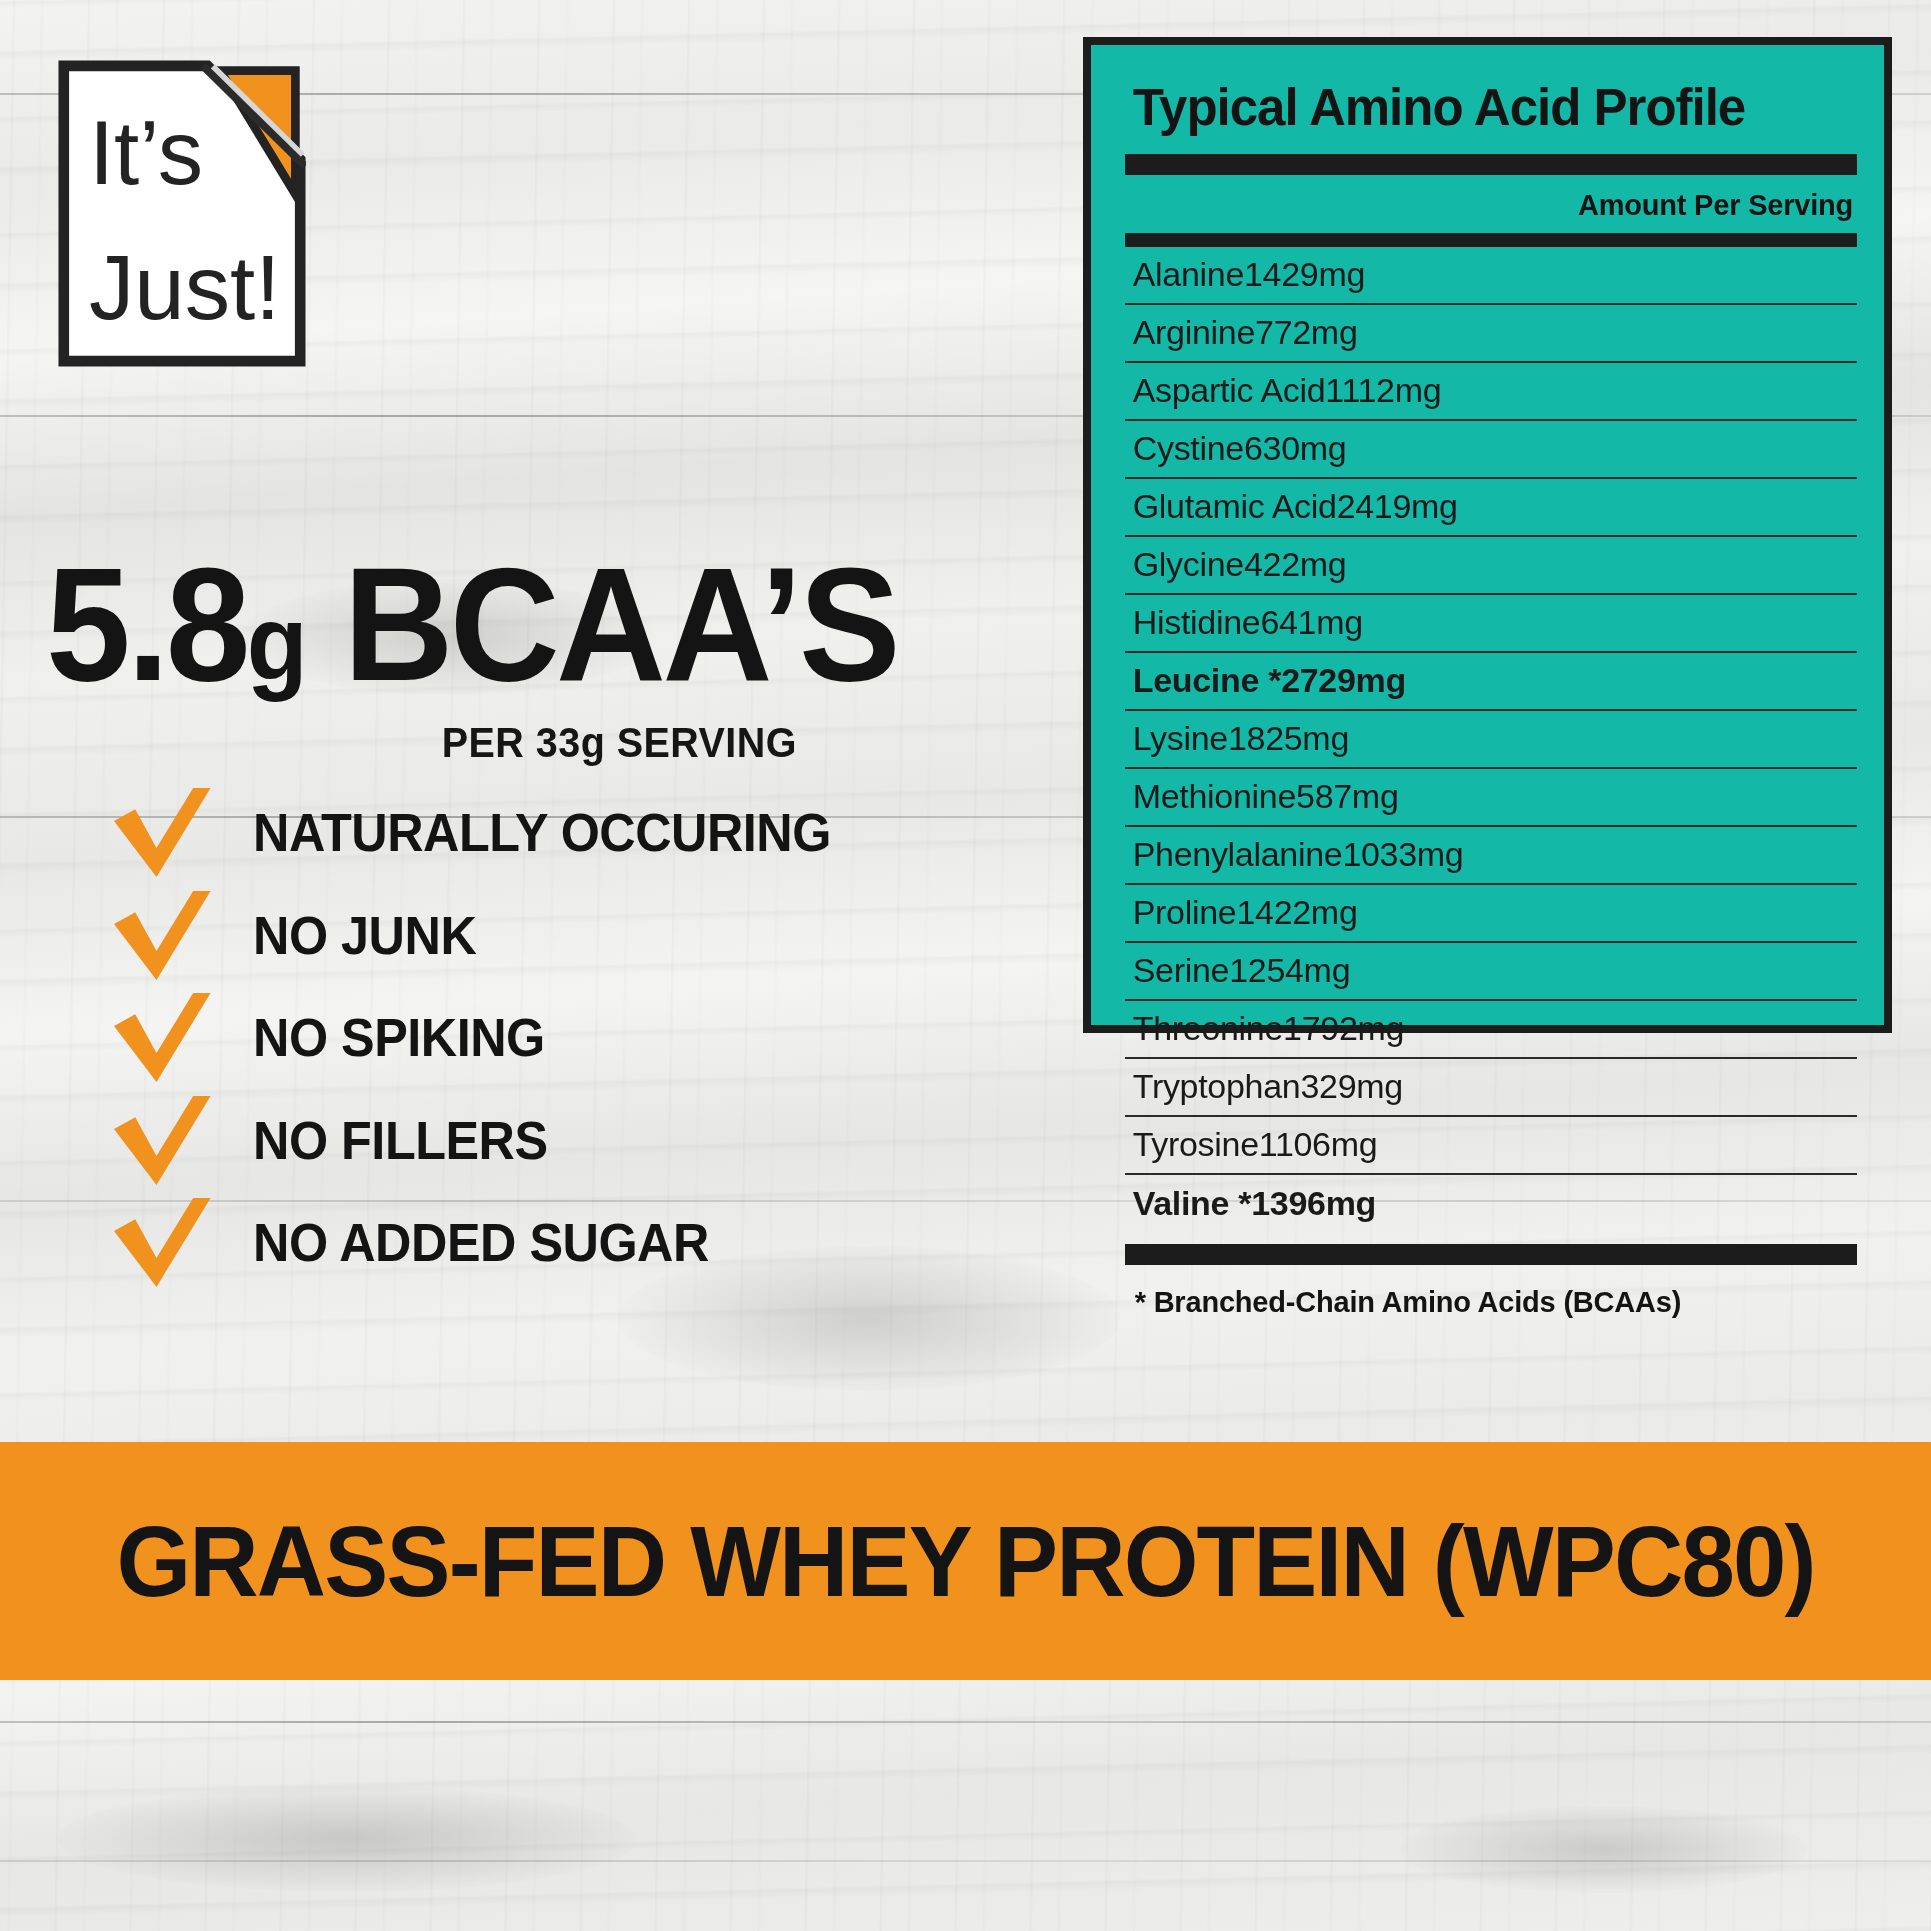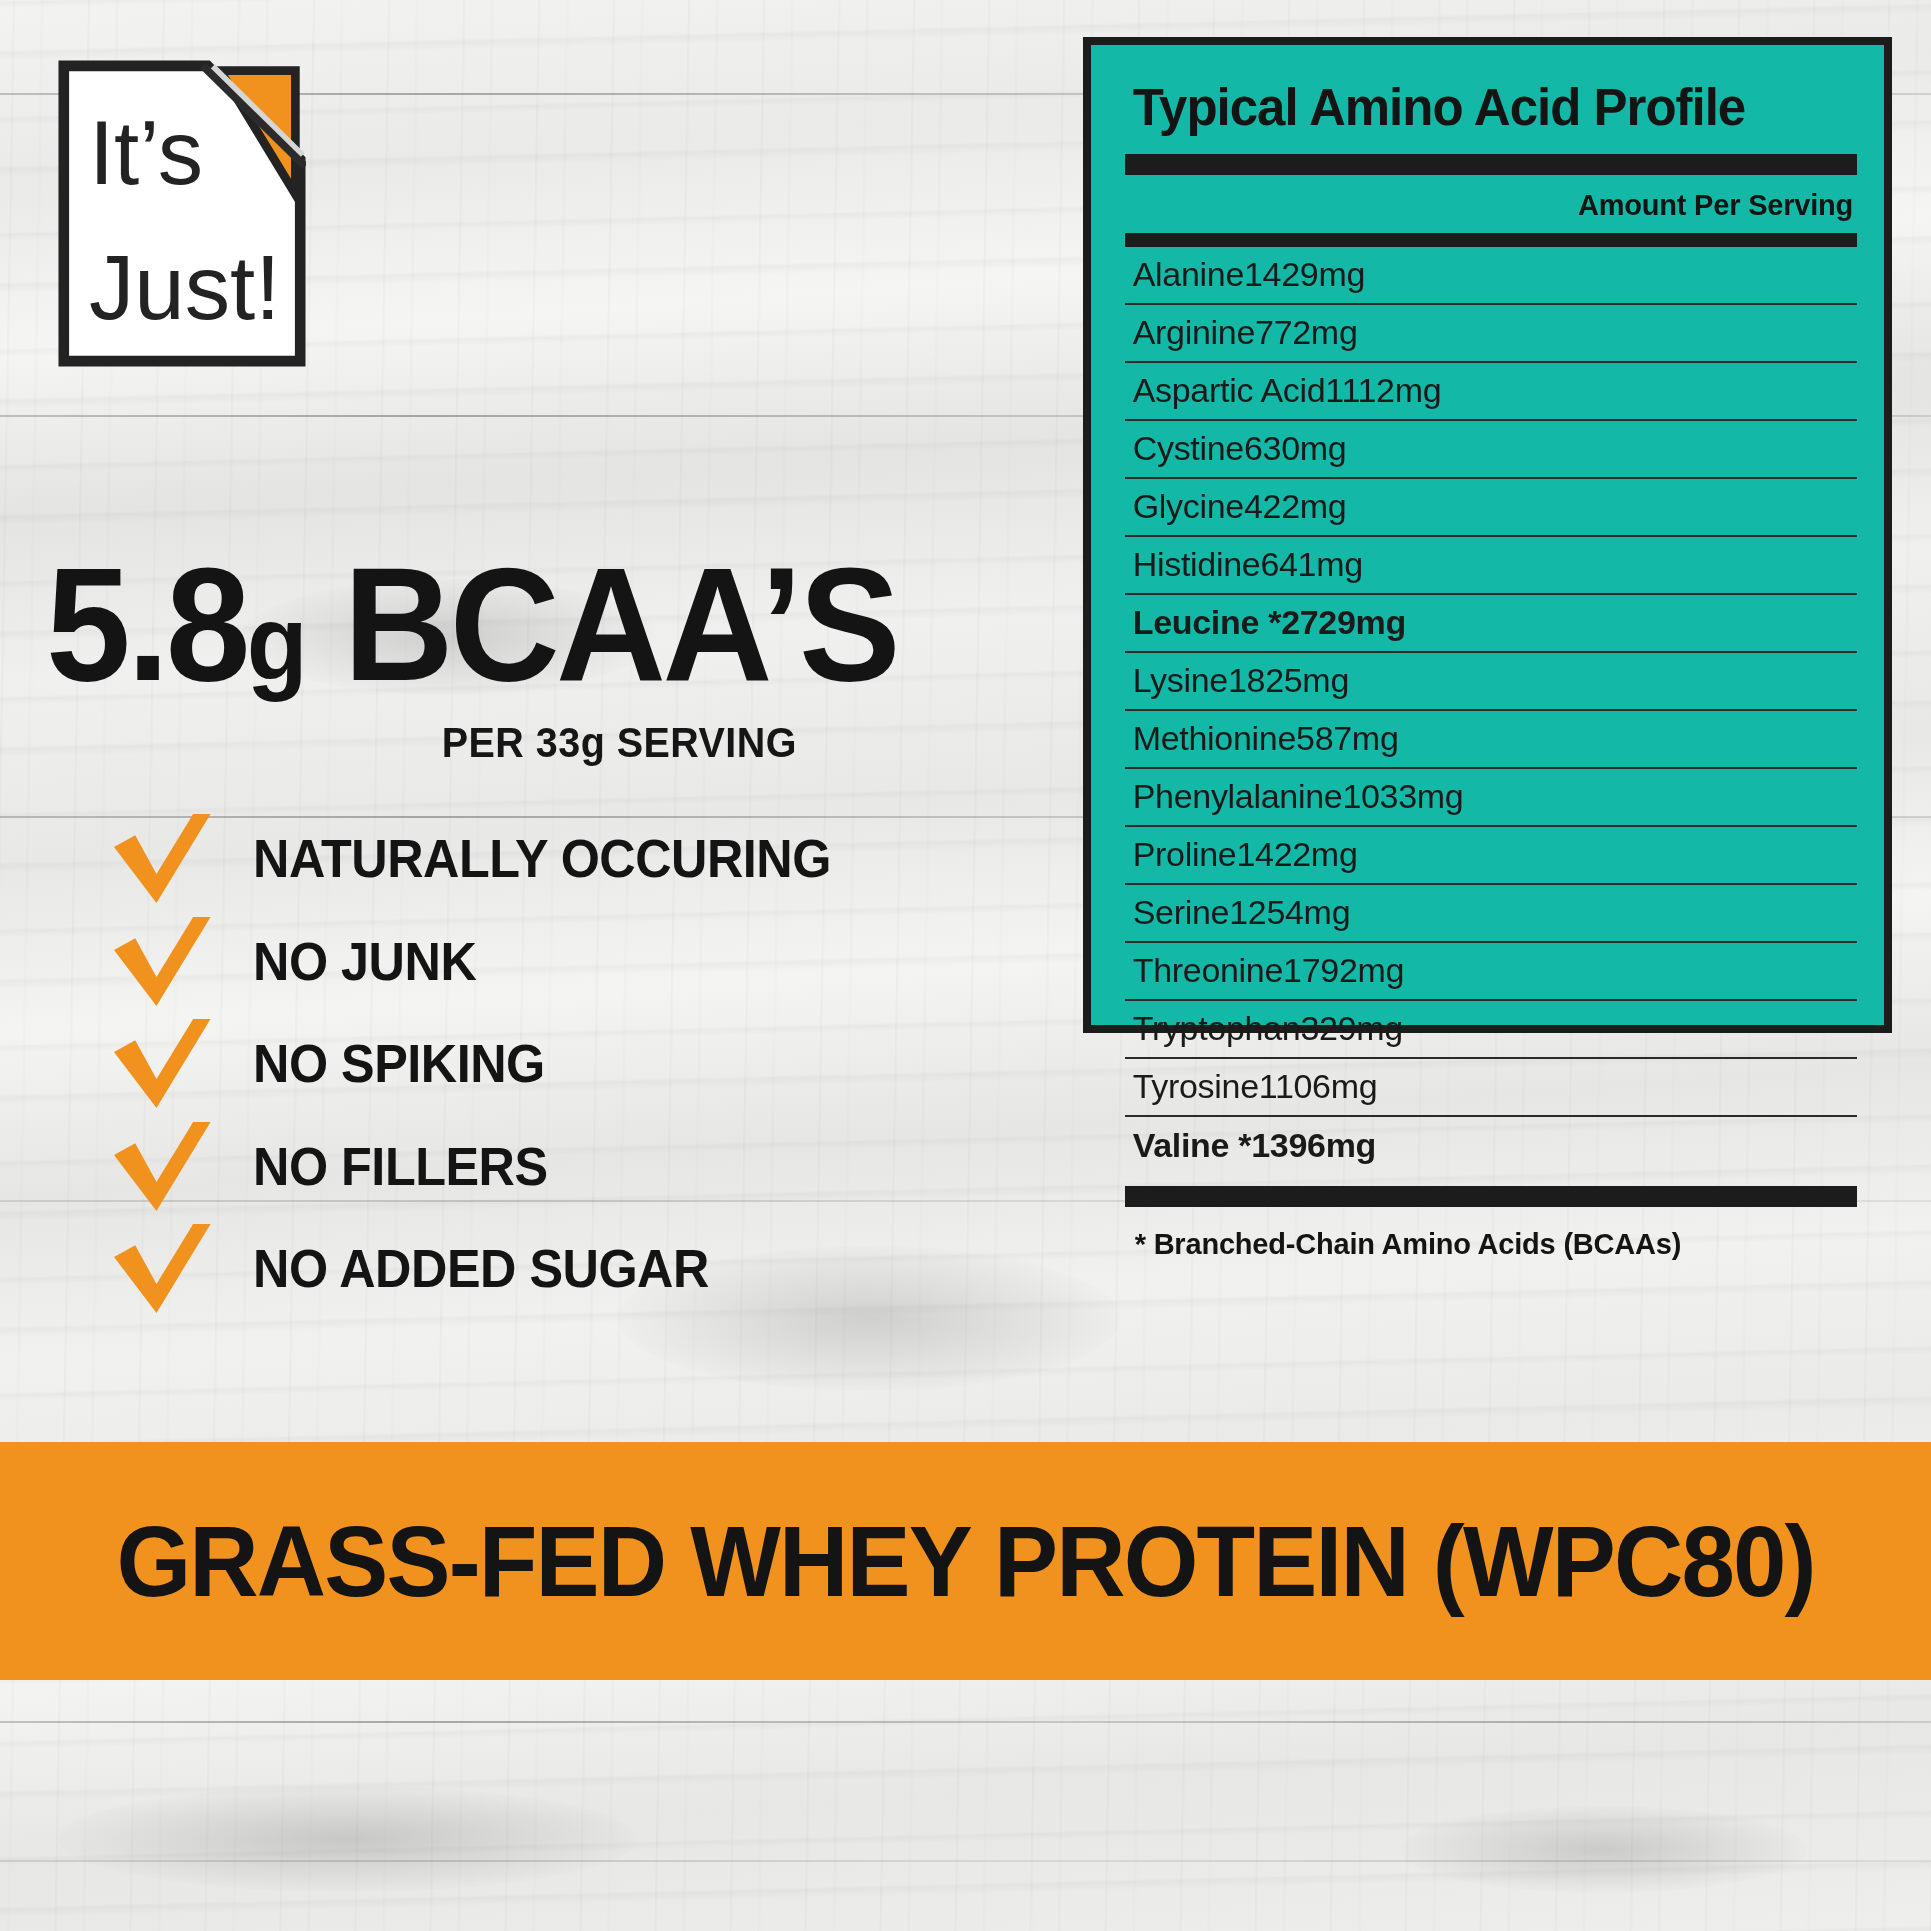--- a/index.html
+++ b/index.html
@@ -77,21 +77,21 @@
     transform: scaleX(0.94); transform-origin: left center;
   }
   #headline .unit { font-size: 106px; letter-spacing: -2.9px; }
   #sub-headline {
     margin-top: 13.5px; text-align: right; padding-right: 249px;
     font-weight: bold; font-size: 42px; letter-spacing: 0.5px; color: #161616;
     transform: scaleX(0.94); transform-origin: right center;
   }
 
   
-  #benefits { position: absolute; left: 114px; top: 814px; width: 927px; }
+  #benefits { position: absolute; left: 114px; top: 788px; width: 927px; }
   .benefit { display: flex; align-items: center; height: 89px; margin-bottom: 13.5px; }
   .benefit:last-child { margin-bottom: 0; }
   .check-icon { width: 112px; flex: 0 0 112px; height: 89px; }
   .benefit-label {
     font-weight: bold; font-size: 53px; letter-spacing: -0.5px;
     color: #141414; white-space: nowrap; margin-left: 27px;
     transform: scaleX(0.95); transform-origin: left center;
   }
 
   
@@ -246,20 +246,24 @@
     </div>
     <div class="amino-row">
       <span class="amino-name">Aspartic Acid</span>
       <span class="amino-value">1112mg</span>
     </div>
     <div class="amino-row">
       <span class="amino-name">Cystine</span>
       <span class="amino-value">630mg</span>
     </div>
     <div class="amino-row">
+      <span class="amino-name">Glutamic Acid</span>
+      <span class="amino-value">2419mg</span>
+    </div>
+    <div class="amino-row">
       <span class="amino-name">Glycine</span>
       <span class="amino-value">422mg</span>
     </div>
     <div class="amino-row">
       <span class="amino-name">Histidine</span>
       <span class="amino-value">641mg</span>
     </div>
     <div class="amino-row bcaa">
       <span class="amino-name">Leucine *</span>
       <span class="amino-value">2729mg</span>

